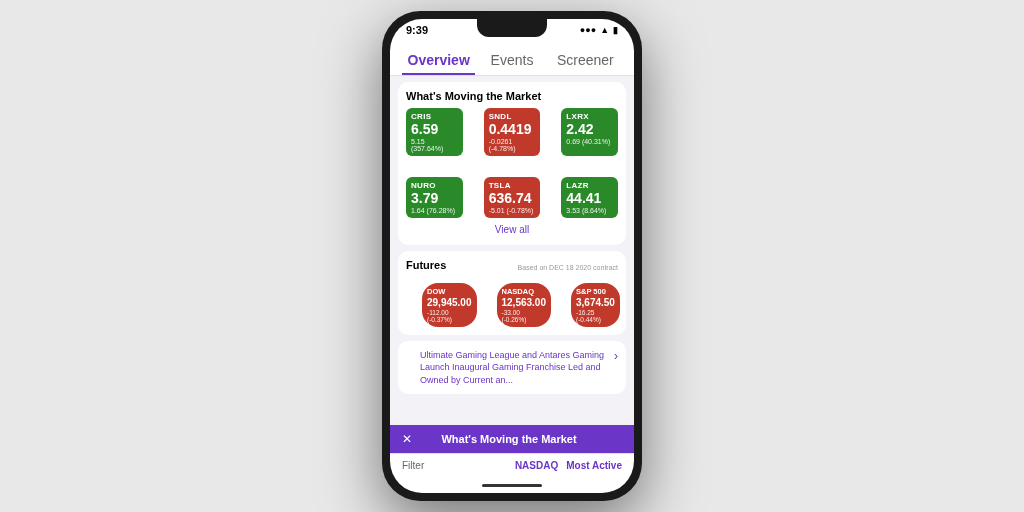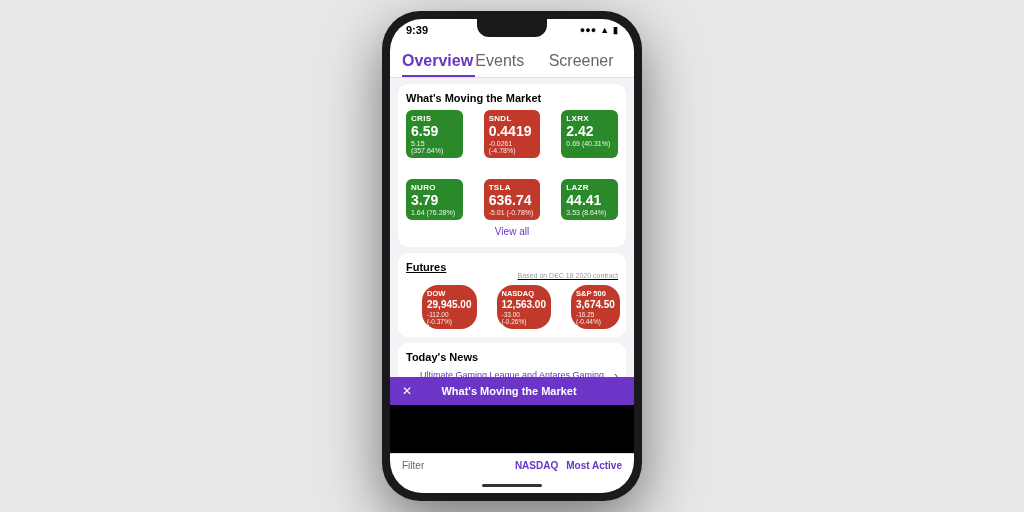--- a/index.html
+++ b/index.html
@@ -66,22 +66,23 @@
       right: 0;
       font-size: 14px;
       color: #6b35c7;
     }
     .tabs {
       display: flex;
       gap: 0;
     }
     .tab {
       flex: 1;
+      text-align: center;
       padding: 5px 0;
-      font-size: 16px;
+      font-size: 14px;
       color: #666;
       cursor: pointer;
       border-bottom: 2px solid transparent;
     }
     .tab.active {
       color: #6b35c7;
       border-bottom: 2px solid #6b35c7;
       font-weight: 600;
     }
     
@@ -135,23 +136,22 @@
       text-align: center;
       color: #6b35c7;
       font-size: 10px;
       padding: 6px 0 2px;
       cursor: pointer;
     }
     
     .futures-header {
       display: flex;
       justify-content: space-between;
-      align-items: flex-end;
+      align-items: center;
       margin-bottom: 6px;
-      text-decoration: underline;
     }
     .futures-note {
       font-size: 7px;
       color: #999;
     }
     .futures-grid {
       display: grid;
       grid-template-columns: 1fr 1fr 1fr;
       gap: 4px;
     }
@@ -224,21 +224,20 @@
       cursor: pointer;
     }
     
     .filter-bar {
       background: #fff;
       padding: 6px 12px;
       display: flex;
       align-items: center;
       justify-content: space-between;
       border-top: 1px solid #e0e0e0;
-      margin-top: 48px;
     }
     .filter-label {
       font-size: 10px;
       color: #666;
     }
     .filter-options {
       display: flex;
       gap: 8px;
     }
     .filter-option {
@@ -353,21 +352,20 @@
           </div>
           <div class="futures-card">
             <div class="futures-name">S&amp;P 500</div>
             <div class="futures-price">3,674.50</div>
             <div class="futures-change">-16.25 (-0.44%)</div>
           </div>
         </div>
       </div>
 
       <div class="news-section">
-        <div class="news-title">Today's News</div>
         <div class="news-item">
           <div class="news-text">Ultimate Gaming League and Antares Gaming Launch Inaugural Gaming Franchise Led and Owned by Current an...</div>
           <span class="news-arrow">›</span>
         </div>
       </div>
     </div>
 
     <div class="bottom-sheet">
       <span class="bottom-sheet-close">✕</span>
       <span class="bottom-sheet-title">What's Moving the Market</span>

